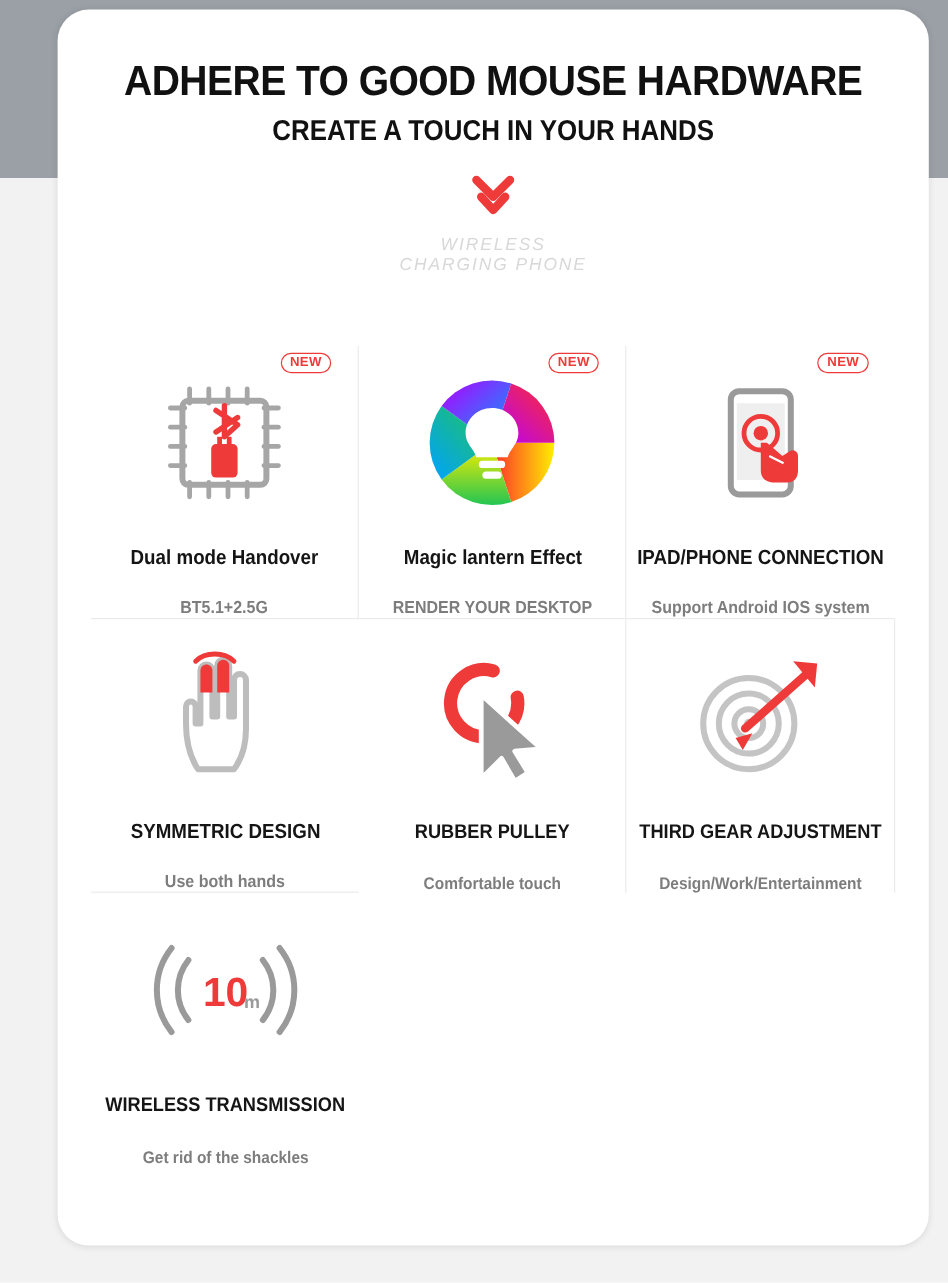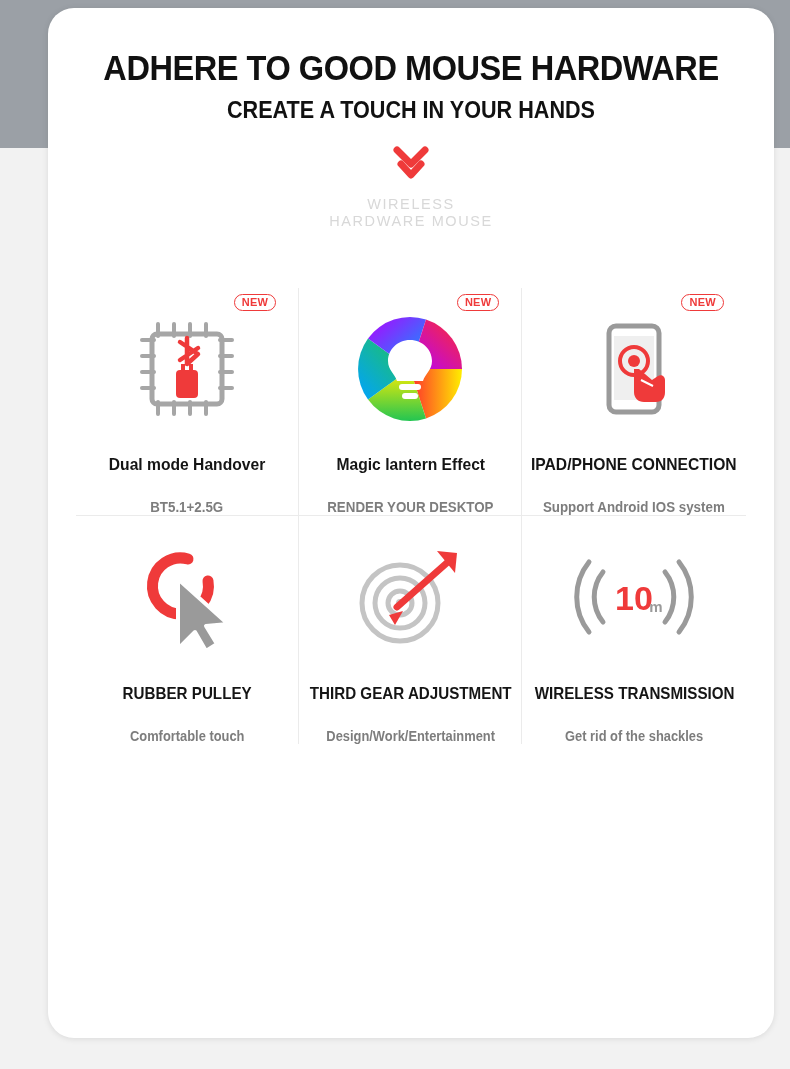--- a/index.html
+++ b/index.html
@@ -57,20 +57,21 @@
     text-align: center;
     line-height: 0;
   }
   .brandline {
     margin-top: 12px;
     text-align: center;
     color: #d8d8d8;
     font-size: 14.5px;
     letter-spacing: 1.6px;
     line-height: 1.18;
+    font-style: italic;
   }
   .grid {
     position: absolute;
     left: 28px;
     top: 280px;
     width: 670px;
     display: grid;
     grid-template-columns: repeat(3, 1fr);
     grid-template-rows: repeat(3, 228px);
   }
@@ -140,21 +141,21 @@
 
       <div class="chevrons">
         <svg width="44" height="40" viewBox="0 0 44 40">
           <polyline points="8,6 22,20 36,6" fill="none" stroke="#ef3a3a" stroke-width="7" stroke-linecap="round" stroke-linejoin="round"></polyline>
           <polyline points="12,20 22,31 32,20" fill="none" stroke="#ef3a3a" stroke-width="7" stroke-linecap="round" stroke-linejoin="round"></polyline>
         </svg>
       </div>
 
       <div class="brandline">
         <div>WIRELESS</div>
-        <div>HARDWARE MOUSE</div>
+        <div>CHARGING PHONE</div>
       </div>
     </div>
 
     <div class="grid">
 
       <div class="cell br bb">
         <div class="badge">NEW</div>
         <div class="icon-wrap">
           <svg width="110" height="110" viewBox="0 0 110 110">
             <g stroke="#a6a6a6" stroke-width="4" fill="none" stroke-linecap="round">
@@ -239,20 +240,32 @@
             <path d="M55 55 L55 78 C55 84 59 88 65 88 L77 88 C83 88 86 84 86 78 L86 66 C86 62 82 60 79 62 L73 66 L66 60 L60 55 Z" fill="#ef3a3a"></path>
             <path d="M62 66 L74 72" stroke="#ffffff" stroke-width="2" fill="none"></path>
           </svg>
         </div>
         <div class="cap-main">IPAD/PHONE CONNECTION</div>
         <div class="cap-sub">Support Android IOS system</div>
       </div>
 
 
 
+      <div class="cell bb">
+        <div class="icon-wrap">
+          <svg width="110" height="120" viewBox="0 0 110 120">
+            <path d="M32 104 C24 92 22 78 22 66 L22 52 C22 46 30 46 30 52 L30 66 L34 66 L34 22 C34 15 44 15 44 22 L44 60 L48 60 L48 18 C48 11 58 11 58 18 L58 60 L62 60 L62 30 C62 23 72 23 72 30 L72 70 C72 86 68 96 62 104 Z" fill="#ffffff" stroke="#bdbdbd" stroke-width="5" stroke-linejoin="round"></path>
+            <path d="M34 22 C34 15 44 15 44 22 L44 40 L34 40 Z" fill="#ef3a3a"></path>
+            <path d="M48 18 C48 11 58 11 58 18 L58 40 L48 40 Z" fill="#ef3a3a"></path>
+            <path d="M30 14 C38 6 54 6 62 14" fill="none" stroke="#ef3a3a" stroke-width="4" stroke-linecap="round"></path>
+          </svg>
+        </div>
+        <div class="cap-main">SYMMETRIC DESIGN</div>
+        <div class="cap-sub">Use both hands</div>
+      </div>
 
       <div class="cell br r3">
         <div class="icon-wrap">
           <svg width="130" height="120" viewBox="0 0 130 120">
             <path d="M66 22 A28 28 0 1 0 86 44" fill="none" stroke="#ef3a3a" stroke-width="11" stroke-linecap="round"></path>
             <path d="M56 42 L56 112 L73 95 L84 114 L95 107 L84 89 L106 87 Z" fill="#9a9a9a" stroke="#ffffff" stroke-width="4" stroke-linejoin="round"></path>
           </svg>
         </div>
         <div class="cap-main">RUBBER PULLEY</div>
         <div class="cap-sub">Comfortable touch</div>

